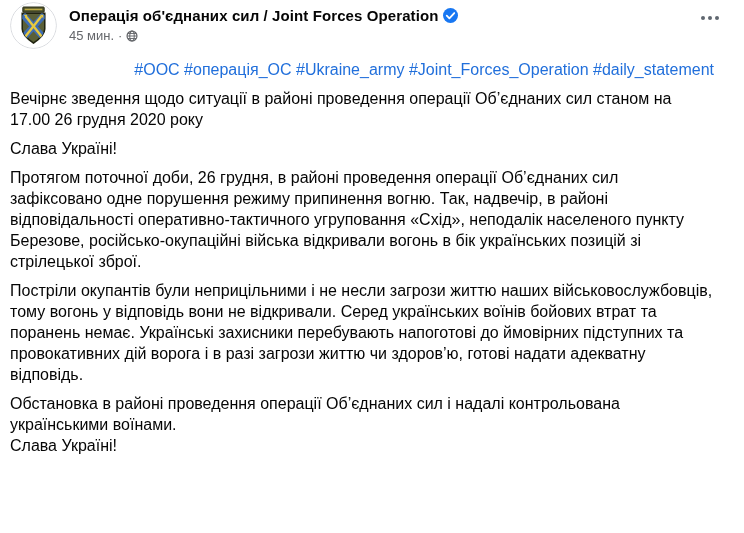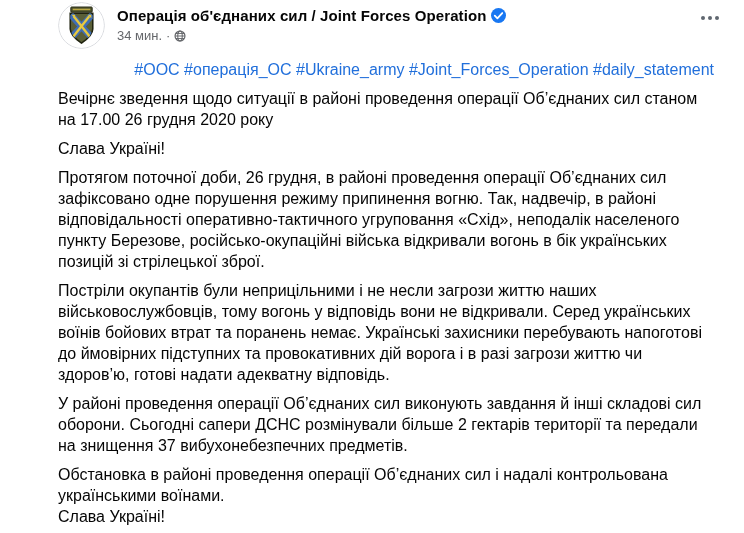--- a/index.html
+++ b/index.html
@@ -7,21 +7,20 @@
   body {
     font-family: "Liberation Sans", sans-serif;
     background: #ffffff;
   }
   .post {
     position: relative;
     width: 744px;
     height: 533px;
     background: #ffffff;
     overflow: hidden;
-    padding-left: 48px;
   }
   
   .header {
     display: flex;
     align-items: flex-start;
     padding: 2px 16px 0 10px;
     position: relative;
   }
   .avatar {
     width: 47px;
@@ -119,21 +118,21 @@
 
     <div class="header-text">
       <div class="title-row">
         <a class="page-name" href="#">Операція об'єднаних сил / Joint Forces Operation</a>
         <svg class="verified" viewBox="0 0 16 16">
           <circle cx="8" cy="8" r="8" fill="#1877F2"></circle>
           <path d="M4 8.2 L6.8 11 L12 5.4" stroke="#ffffff" stroke-width="1.9" fill="none" stroke-linecap="round" stroke-linejoin="round"></path>
         </svg>
       </div>
       <div class="meta-row">
-        <a href="#">34 мин.</a>
+        <a href="#">45 мин.</a>
         <span>·</span>
         <svg class="globe" viewBox="0 0 16 16">
           <circle cx="8" cy="8" r="6.6" fill="none" stroke="#65676B" stroke-width="1.6"></circle>
           <ellipse cx="8" cy="8" rx="3" ry="6.6" fill="none" stroke="#65676B" stroke-width="1.4"></ellipse>
           <path d="M1.6 8 h12.8 M2.6 4.6 h10.8 M2.6 11.4 h10.8" stroke="#65676B" stroke-width="1.3" fill="none"></path>
         </svg>
       </div>
     </div>
 
     <button class="menu-btn" aria-label="menu">
@@ -143,19 +142,18 @@
     </button>
   </div>
 
   <div class="content">
     <p class="hashtag-line"><a href="#">#ООС</a> <a href="#">#операція_ОС</a> <a href="#">#Ukraine_army</a> <a href="#">#Joint_Forces_Operation</a> <a href="#">#daily_statement</a></p>
     <div>
         <p class="para">Вечірнє зведення щодо ситуації в районі проведення операції Об’єднаних сил станом на 17.00 26 грудня 2020 року</p>
         <p class="para">Слава Україні!</p>
         <p class="para">Протягом поточної доби, 26 грудня, в районі проведення операції Об’єднаних сил зафіксовано одне порушення режиму припинення вогню. Так, надвечір, в районі відповідальності оперативно-тактичного угруповання «Схід», неподалік населеного пункту Березове, російсько-окупаційні війська відкривали вогонь в бік українських позицій зі стрілецької зброї.</p>
         <p class="para">Постріли окупантів були неприцільними і не несли загрози життю наших військовослужбовців, тому вогонь у відповідь вони не відкривали. Серед українських воїнів бойових втрат та поранень немає. Українські захисники перебувають напоготові до ймовірних підступних та провокативних дій ворога і в разі загрози життю чи здоров’ю, готові надати адекватну відповідь.</p>
-        <p class="para">У районі проведення операції Об’єднаних сил виконують завдання й інші складові сил оборони. Сьогодні сапери ДСНС розмінували більше 2 гектарів території та передали на знищення 37 вибухонебезпечних предметів.</p>
         <p class="para">Обстановка в районі проведення операції Об’єднаних сил і надалі контрольована українськими воїнами.
 Слава Україні!</p>
       </div>
   </div>
 
 </div>
 
 </body></html>

